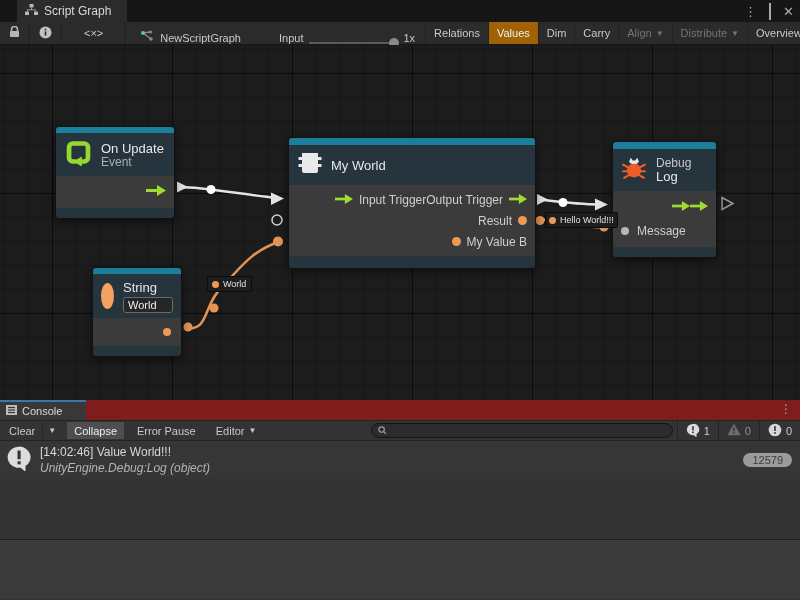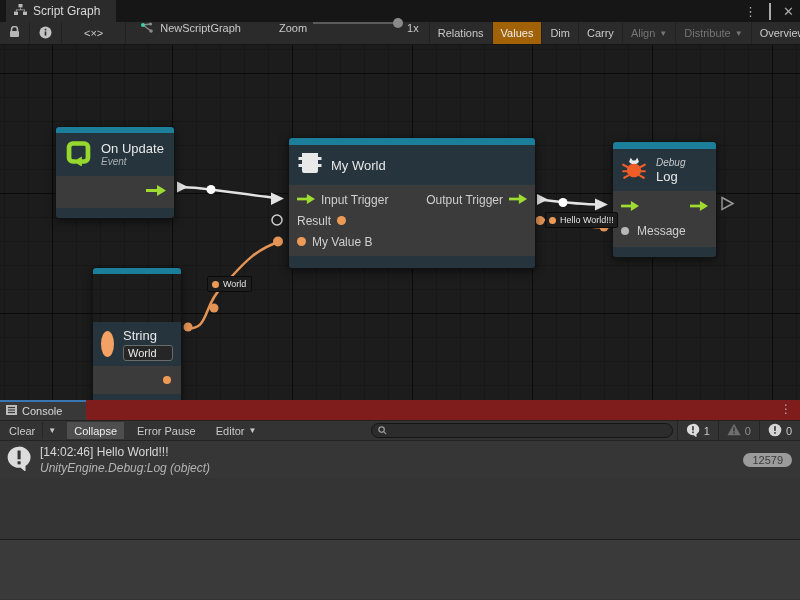--- a/index.html
+++ b/index.html
@@ -1,59 +1,59 @@
 <!DOCTYPE html>
 <html><head>
 <meta charset="utf-8">
 <style>
   * { margin:0; padding:0; box-sizing:border-box; }
   html,body { width:800px; height:600px; overflow:hidden; background:#1c1c1c;
     font-family:"Liberation Sans","DejaVu Sans",sans-serif; -webkit-font-smoothing:antialiased; }
 
   
   .tabbar { position:absolute; top:0; left:0; width:800px; height:22px; background:#161616; }
-  .doc-tab { position:absolute; left:6px; top:0; height:22px; background:#2b2b2b;
+  .doc-tab { position:absolute; left:17px; top:0; height:22px; background:#2b2b2b;
     display:flex; align-items:center; gap:6px; padding:0 16px 0 8px; color:#d9d9d9; font-size:12px; }
   .win-controls { position:absolute; right:6px; top:0; height:22px; display:flex; align-items:center; gap:12px; color:#aaa; }
   .win-controls .wc { font-size:13px; cursor:default; }
   .maxbox { width:10px; height:9px; border:1.5px solid #aaa; }
 
   
   .toolbar { position:absolute; top:22px; left:0; width:800px; height:23px; background:#2b2b2b;
     border-bottom:1px solid #161616; display:flex; align-items:stretch; font-size:11px; color:#c9c9c9; }
   .tbtn { display:flex; align-items:center; padding:0 8px; border-right:1px solid #222; }
   .tbtn.icon-only { padding:0 9px; }
   .tbtn.active { background:#a16207; color:#eee; }
   .tbtn.disabled { color:#757575; }
   .tbtn .caret { font-size:8px; margin-left:4px; }
-  .tb-group { display:flex; align-items:flex-start; gap:6px; padding:0 10px; border-right:1px solid #222; }
+  .tb-group { display:flex; align-items:flex-end; gap:6px; padding:0 10px; border-right:1px solid #222; }
   .zoom-track { width:88px; height:2px; background:#5a5a5a; position:relative; }
   .zoom-handle { position:absolute; right:-2px; top:-4px; width:10px; height:10px; border-radius:50%; background:#8a8a8a; }
 
   
   .canvas { position:absolute; top:45px; left:0; width:800px; height:355px; background-color:#1c1c1c;
     background-image:
       linear-gradient(to right, rgba(0,0,0,.5) 1px, transparent 1px),
       linear-gradient(to bottom, rgba(0,0,0,.5) 1px, transparent 1px),
       linear-gradient(to right, rgba(0,0,0,.18) 1px, transparent 1px),
       linear-gradient(to bottom, rgba(0,0,0,.18) 1px, transparent 1px);
     background-size:120px 120px,120px 120px,24px 24px,24px 24px;
     background-position:52px 28px,52px 28px,4px 4px,4px 4px; }
   .wires { position:absolute; inset:0; pointer-events:none; }
 
   .node { position:absolute; border:1px solid #121212; border-radius:4px; overflow:hidden;
     box-shadow:0 3px 9px rgba(0,0,0,.5); }
   .node-top { height:6px; background:#1b7e9b; }
   .node-top.th7 { height:7px; }
   .node-head { background:#26343d; display:flex; align-items:center; gap:9px; padding:6px 9px; }
   .node-title { color:#e8e8e8; font-size:13px; line-height:15px; }
-  .node-sub { color:#a9b0b4; font-size:10px; line-height:12px;font-style:italic; }
+  .node-sub { color:#a9b0b4; font-size:12px; line-height:12px; }
   .node-body { background:#3b3b3b; color:#cfcfcf; font-size:12px; }
   .node-foot { background:#26343d; }
-  .prow { display:flex; align-items:center; justify-content:space-between; height:21px; padding:0 8px; }
+  .prow { display:flex; align-items:center; justify-content:flex-end; height:21px; padding:0 8px; }
   .pgrp { display:flex; align-items:center; gap:6px; }
   .dot { width:9px; height:9px; border-radius:50%; background:#ee9a57; flex:0 0 auto; }
   .dot.gray { background:#b8b8b8; width:8px; height:8px; }
   .mini-input { background:#262626; border:1px solid #6a6a6a; border-radius:3px; color:#ececec;
     font-size:11px; height:16px; padding:0 4px; font-family:inherit; }
   .wire-label { position:absolute; background:#1d1d1d; border:1px solid #0b0b0b; border-radius:2px;
     color:#e2e2e2; font-size:9px; padding:2px 5px 2px 4px; display:flex; align-items:center; gap:4px; white-space:nowrap; }
   .wire-label .ldot { width:7px; height:7px; border-radius:50%; background:#ee9a57; }
 
   
@@ -131,21 +131,21 @@
       <svg width="14" height="12" viewBox="0 0 14 12">
           <path d="M3 3 L11 9 M3 3 L10 2" stroke="#8a8a8a" stroke-width="1.4" fill="none"></path>
           <circle cx="3" cy="3" r="2" fill="#3fd0a6"></circle>
           <circle cx="11" cy="9" r="1.8" fill="#8a8a8a"></circle>
           <circle cx="10.5" cy="2" r="1.6" fill="#8a8a8a"></circle>
         </svg>
     </span>
     <span>NewScriptGraph</span>
   </div>
   <div class="tb-group" style="border-right:none; padding-left:24px;">
-    <span>Zoom</span>
+    <span>Input</span>
     <span class="zoom-track">
         <span class="zoom-handle"></span>
       </span>
     <span>1x</span>
   </div>
   <div class="tbtn" style="border-left:1px solid #222;">
       <span>Relations</span>
     </div>
   <div class="tbtn active">
       <span>Values</span>
@@ -265,21 +265,21 @@
           <span class="dot"></span>
           <span>My Value B</span>
         </span>
       </div>
     </div>
     <div class="node-foot" style="height:12px;"></div>
   </div>
 
   <div class="node" style="left:92px; top:222px; width:90px;">
     <div class="node-top"></div>
-    <div class="node-head" style="height:44px; padding:4px 8px;margin-top:48px;">
+    <div class="node-head" style="height:44px; padding:4px 8px;">
       <span style="width:26px;height:26px;border-radius:50%;background:#f4a263;display:inline-block;"></span>
       <span>
         <div class="node-title">String</div>
         <input class="mini-input" style="width: 50px; margin-top: 1px;" value="World">
       </span>
     </div>
     <div class="node-body" style="height:28px; display:flex; align-items:center; justify-content:flex-end; padding:0 10px;">
       <span class="dot" style="width:8px;height:8px;"></span>
     </div>
     <div class="node-foot" style="height:10px;"></div>
@@ -416,20 +416,20 @@
   <div class="c-list">
     <div class="c-row">
       <span>
         <svg width="26" height="26" viewBox="0 0 16 16">
             <path d="M8 1 a7 6.5 0 1 0 0 13 l1 0 3 2.5 v-3.6 A7 6.5 0 0 0 8 1 Z" fill="#dcdcdc"></path>
             <rect x="7.1" y="3.4" width="1.9" height="5.4" fill="#333"></rect>
             <rect x="7.1" y="10" width="1.9" height="1.9" fill="#333"></rect>
           </svg>
       </span>
       <span class="lines">
-        <div class="l1">[14:02:46] Hello World!!!</div>
+        <div class="l1">[14:02:46] Value World!!!</div>
         <div class="l2">UnityEngine.Debug:Log (object)</div>
       </span>
       <span class="pill">12579</span>
     </div>
   </div>
   <div class="c-detail"></div>
 </div>
 
 </body></html>

